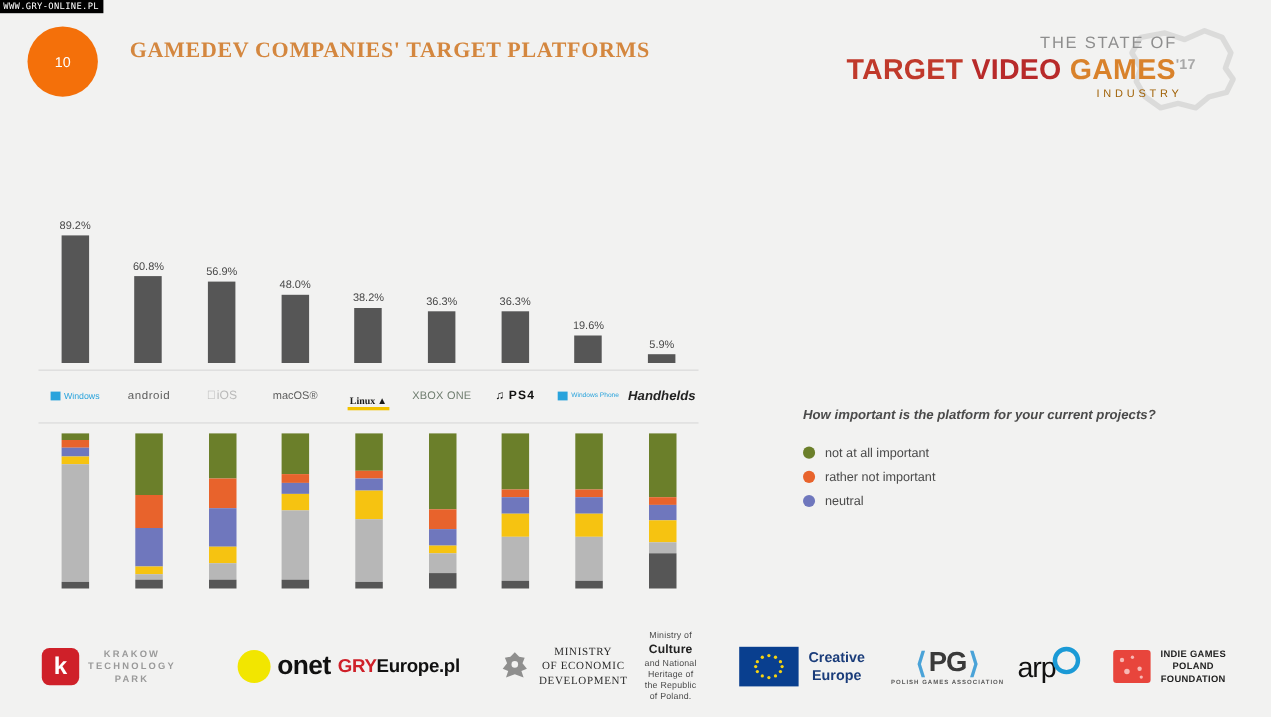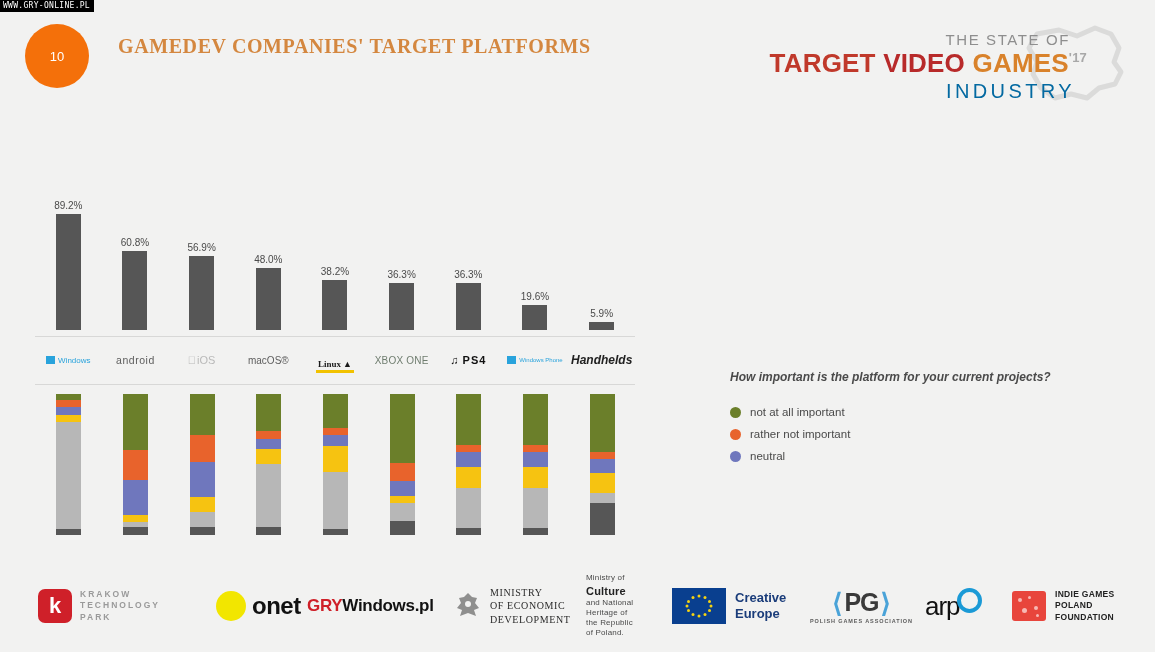--- a/index.html
+++ b/index.html
@@ -56,22 +56,22 @@
     letter-spacing:.2px;white-space:nowrap;
   }
   .logo-main .w1{color:#c0392b;}
   .logo-main .w2{color:#b82a2a;}
   .logo-main .w3{color:#d9822b;}
   .logo-year{
     font-size:13px;color:#a8a8a8;vertical-align:super;
   }
   .logo-industry{
     position:absolute;right:60px;top:62px;
-    font-size:20px;letter-spacing:3.4px;
-    color:#0369a1;white-space:nowrap;
+    font-size:10px;letter-spacing:3.4px;
+    color:#a16207;white-space:nowrap;
   }
   
   .chart-region{position:absolute;left:0;top:140px;width:680px;height:370px;}
   .bars-top{position:absolute;left:35px;top:20px;width:600px;height:170px;}
   .bar-col{position:absolute;bottom:0;width:60px;text-align:center;margin-top:18px;}
   .bar-value{
     font-size:10px;color:#4a4a4a;
     margin-bottom:3px;white-space:nowrap;
   }
   .bar-rect{width:25px;margin:0 auto;background:#565656;}
@@ -114,31 +114,31 @@
   }
   .seg{width:100%;}
   
   .legend{position:absolute;left:730px;top:370px;width:400px;}
   .legend-question{
     font-size:12px;font-style:italic;font-weight:bold;
     color:#4a4a4a;margin-bottom:22px;white-space:nowrap;
   }
   .legend-cols{display:flex;gap:30px;}
   .legend-col{display:flex;flex-direction:column;gap:10px;width:180px;}
-  .legend-item{display:flex;align-items:center;gap:9px;}
+  .legend-item{display:flex;gap:9px;}
   .legend-dot{width:11px;height:11px;border-radius:50%;flex:0 0 auto;}
   .legend-label{font-size:11.5px;color:#4a4a4a;white-space:nowrap;}
   
   .footer{
     position:absolute;left:0;bottom:0;width:1155px;height:92px;
     display:flex;align-items:center;
   }
   .footer-logo{
     display:flex;align-items:center;justify-content:center;
-    height:60px;position:absolute;
+    height:60px;position:absolute;text-align:center;
   }
   .ktp{display:flex;align-items:center;gap:8px;}
   .ktp-mark{
     width:34px;height:34px;border-radius:7px;background:#cf2029;
     color:#fff;font-size:22px;font-weight:bold;
     display:flex;align-items:center;justify-content:center;
     font-family:"Liberation Sans",sans-serif;
   }
   .ktp-text{font-size:8.5px;letter-spacing:2px;color:#9a9a9a;line-height:1.35;font-weight:bold;}
   .onet{display:flex;align-items:center;gap:6px;}
@@ -413,21 +413,21 @@
 
   <div class="footer-logo" style="left:216px;">
     <div class="onet">
       <div class="onet-dot"></div>
       <div class="onet-text">onet</div>
     </div>
   </div>
 
   <div class="footer-logo" style="left:307px;">
     <div class="gry">
-      <span class="a">GRY</span><span class="b">Windows.pl</span>
+      <span class="a">GRY</span><span class="b">Europe.pl</span>
     </div>
   </div>
 
   <div class="footer-logo" style="left:455px;">
     <div class="mod">
       <svg class="eagle" viewBox="0 0 26 30">
         <path d="M13,2 L17,6 L22,7 L20,12 L24,17 L19,19 L21,25 L13,22 L5,25 L7,19 L2,17 L6,12 L4,7 L9,6 Z" fill="#6e6e6e"></path>
         <circle cx="13" cy="13" r="3" fill="#f2f2f1"></circle>
       </svg>
       <div class="mod-text">

